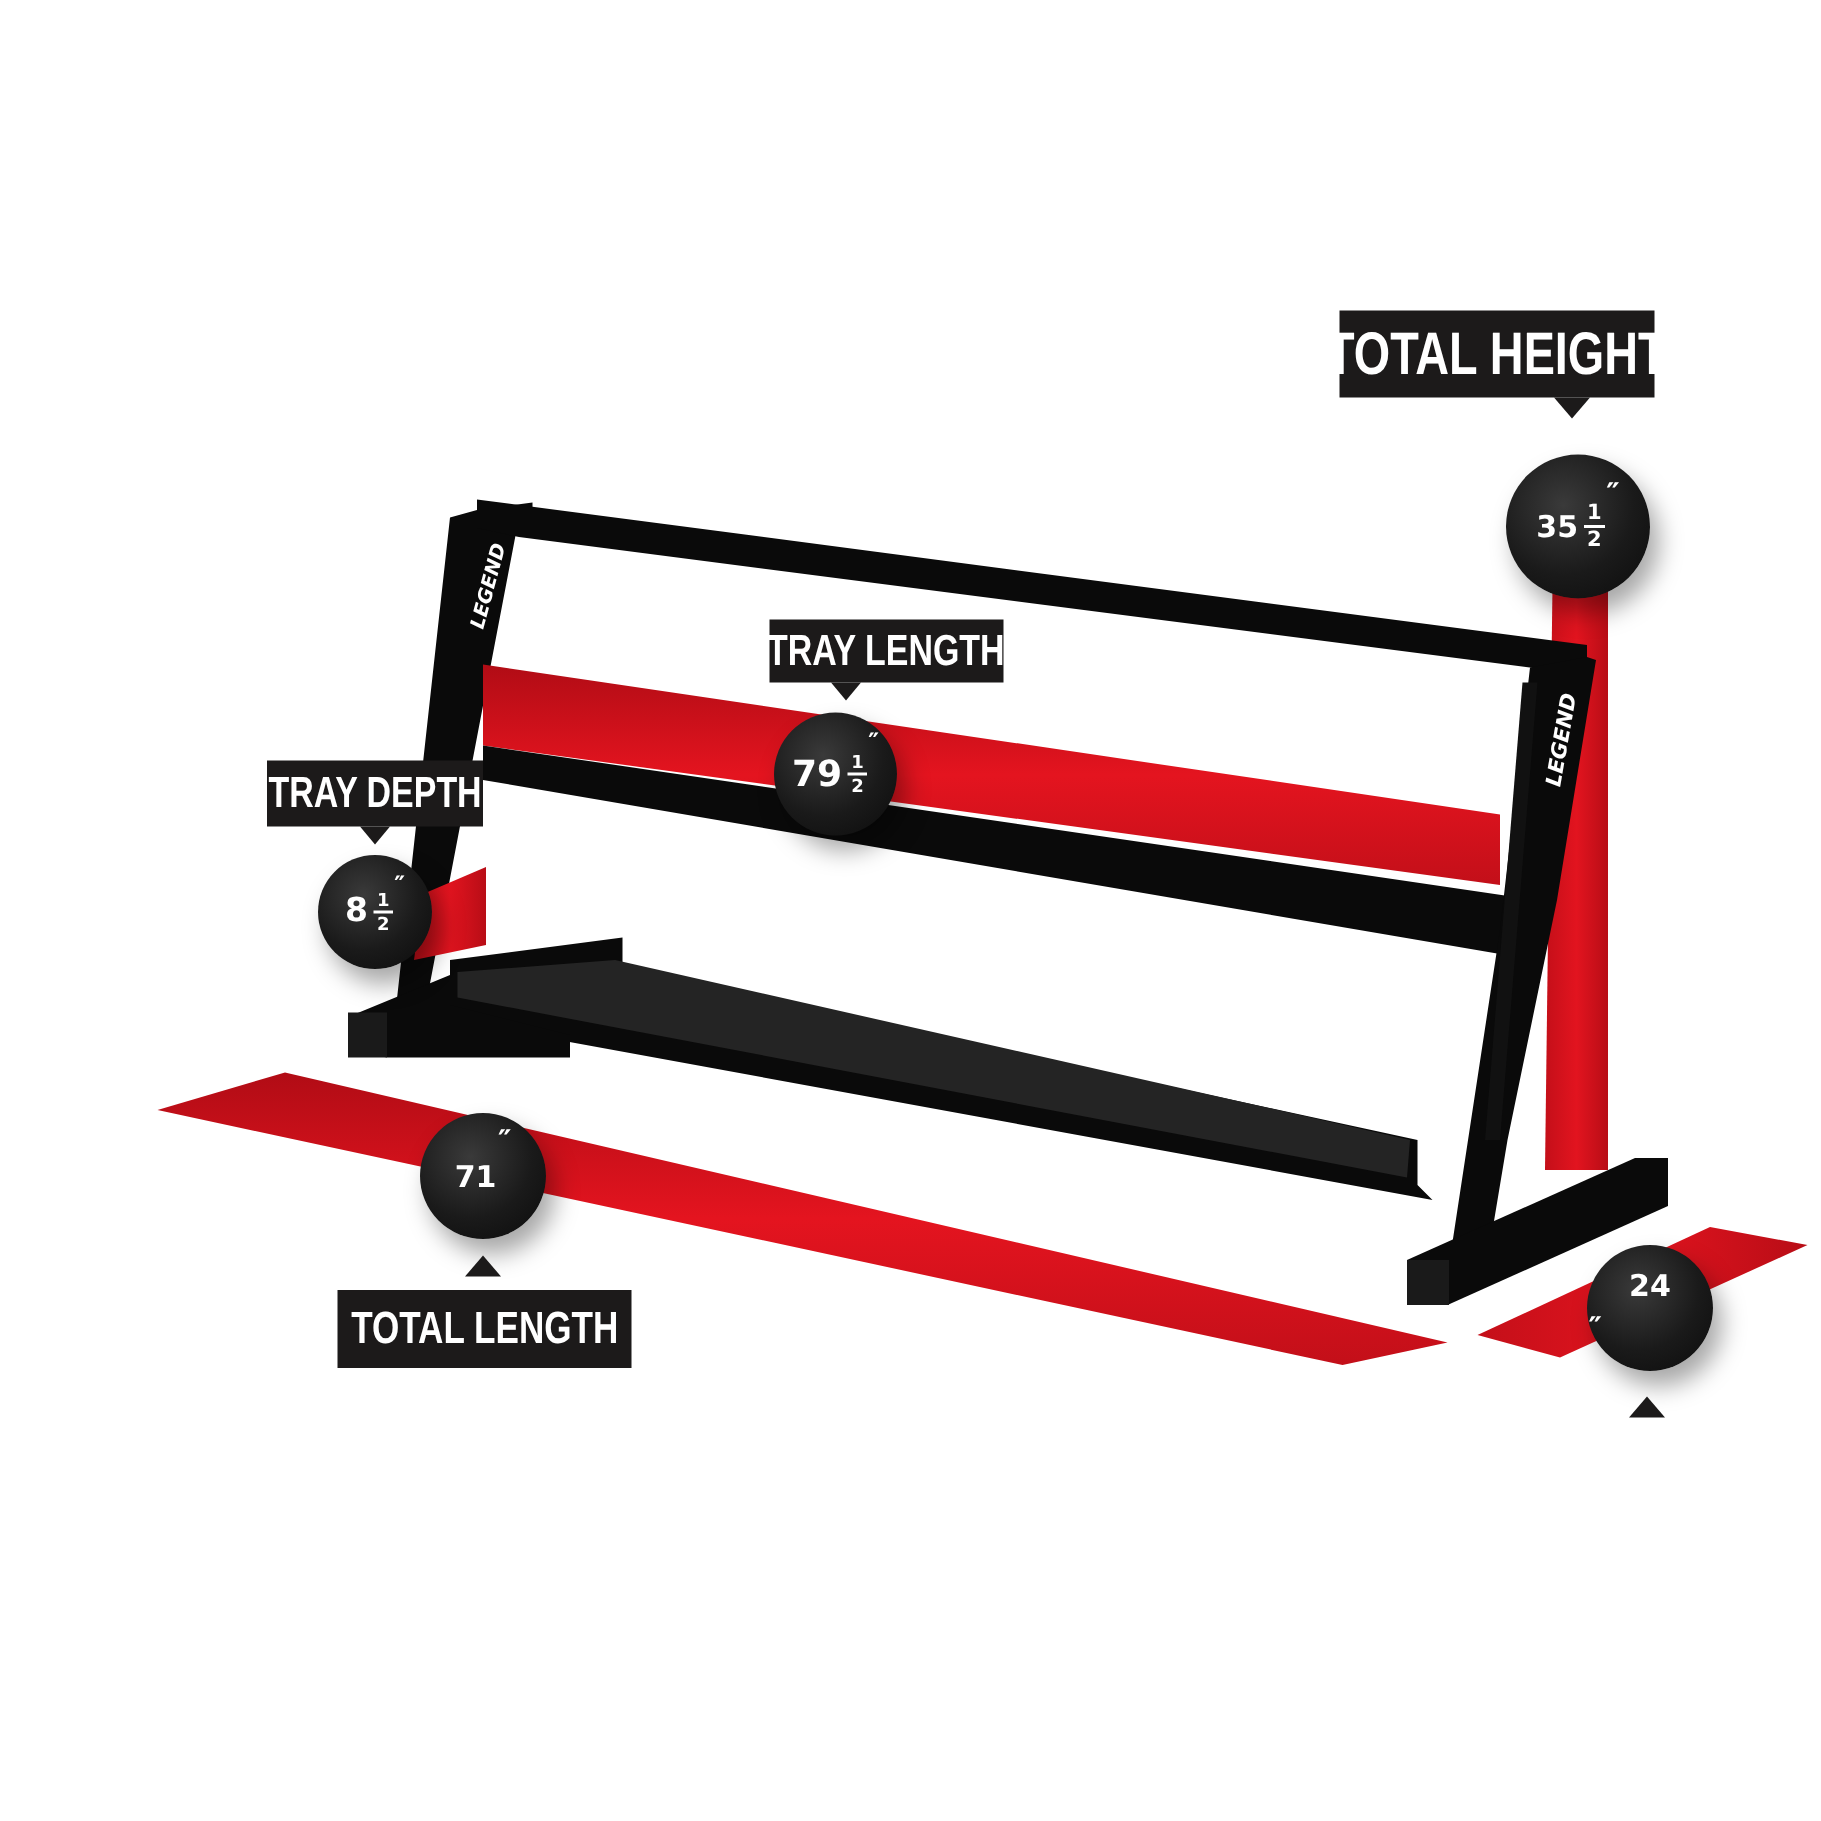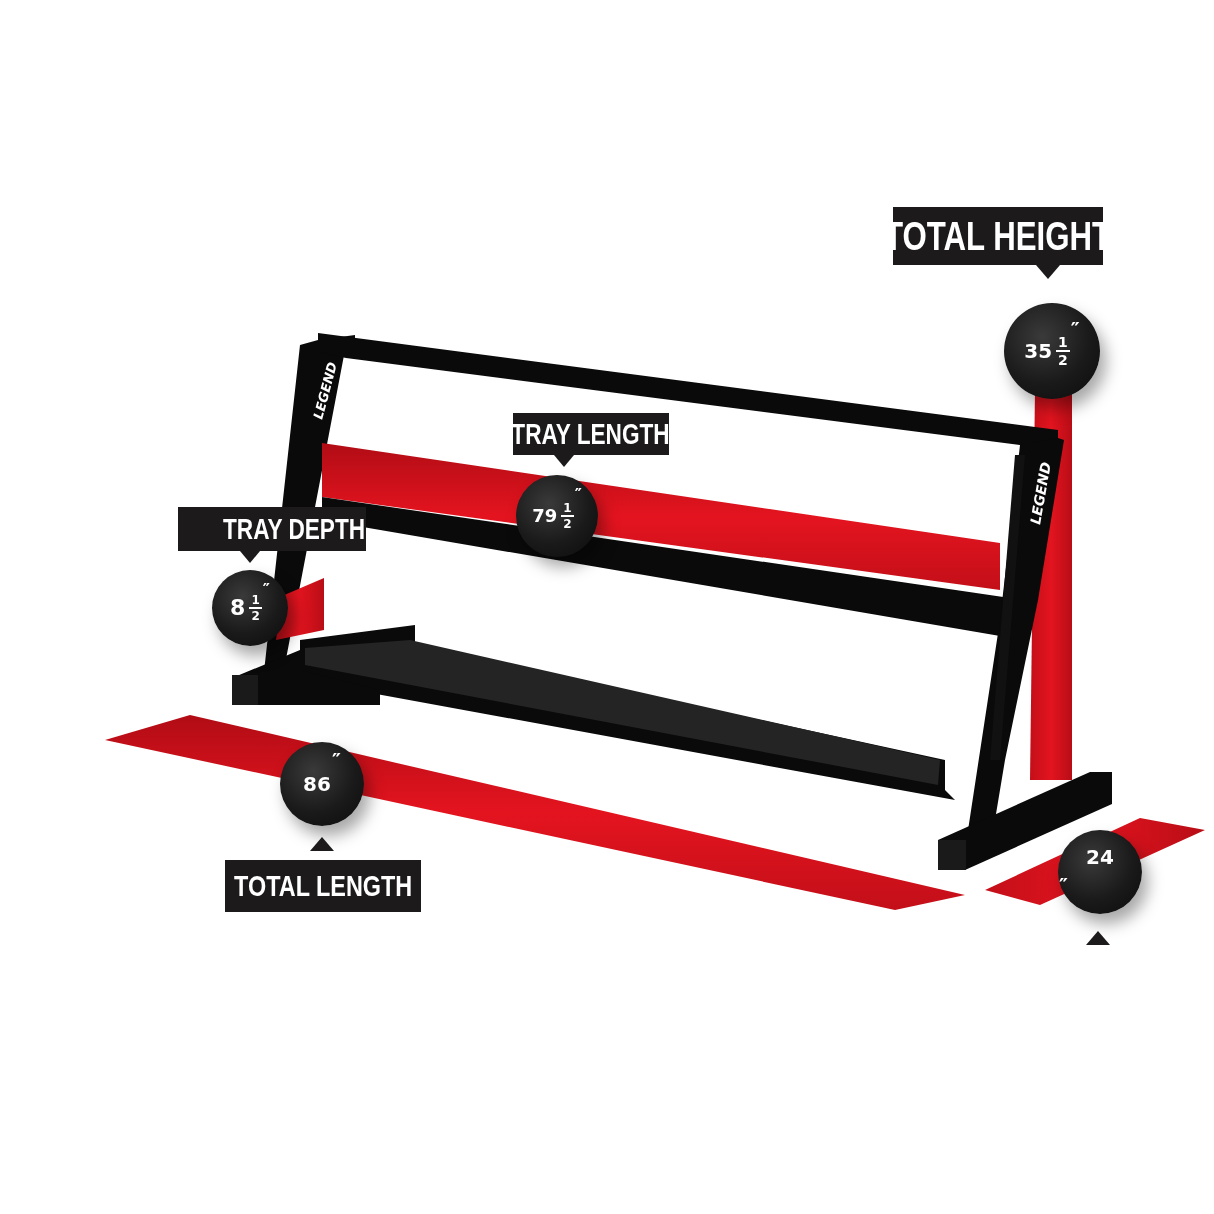--- a/index.html
+++ b/index.html
@@ -92,43 +92,43 @@
       <span class="den">2</span>
     </span>
     <span class="inch">″</span>
   </div>
 
   <div class="label-box" style="left:513px;top:413px;width:156px;height:42px;font-size:29px;">
     <span>TRAY LENGTH</span>
   </div>
   <div class="pointer down" style="left:554px;top:455px;border-left-width:10px;border-right-width:10px;border-top-width:12px;"></div>
   <div class="badge" style="left:516px;top:475px;width:82px;height:82px;">
-    <span class="whole" style="font-size:18px;">79</span>
+    <span class="whole" style="font-size:24px;">79</span>
     <span class="frac" style="font-size:12px;">
       <span class="num">1</span>
       <span class="den">2</span>
     </span>
     <span class="inch" style="font-size:16px;margin-top:10px;">″</span>
   </div>
 
-  <div class="label-box" style="left:178px;top:507px;width:144px;height:44px;font-size:29px;padding-left:44px;">
+  <div class="label-box" style="left:178px;top:507px;width:144px;height:44px;font-size:29px;">
     <span>TRAY DEPTH</span>
   </div>
   <div class="pointer down" style="left:240px;top:551px;border-left-width:10px;border-right-width:10px;border-top-width:12px;"></div>
   <div class="badge" style="left:212px;top:570px;width:76px;height:76px;">
     <span class="whole" style="font-size:22px;">8</span>
     <span class="frac" style="font-size:12px;">
       <span class="num">1</span>
       <span class="den">2</span>
     </span>
     <span class="inch" style="font-size:16px;margin-top:10px;">″</span>
   </div>
 
   <div class="badge" style="left:280px;top:742px;width:84px;height:84px;">
-    <span class="whole">86</span>
+    <span class="whole">71</span>
     <span class="inch" style="margin-top:6px;">″</span>
   </div>
   <div class="pointer up" style="left:310px;top:837px;"></div>
   <div class="label-box" style="left:225px;top:860px;width:196px;height:52px;font-size:30px;">
     <span>TOTAL LENGTH</span>
   </div>
 
   <div class="badge" style="left:1058px;top:830px;width:84px;height:84px;flex-direction:column;">
     <span class="whole">24</span>
     <span class="inch" style="margin-top:6px;">″</span>

